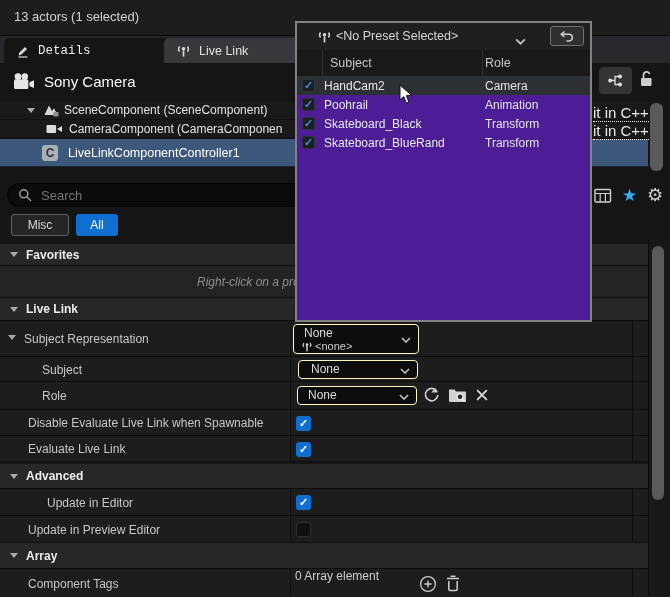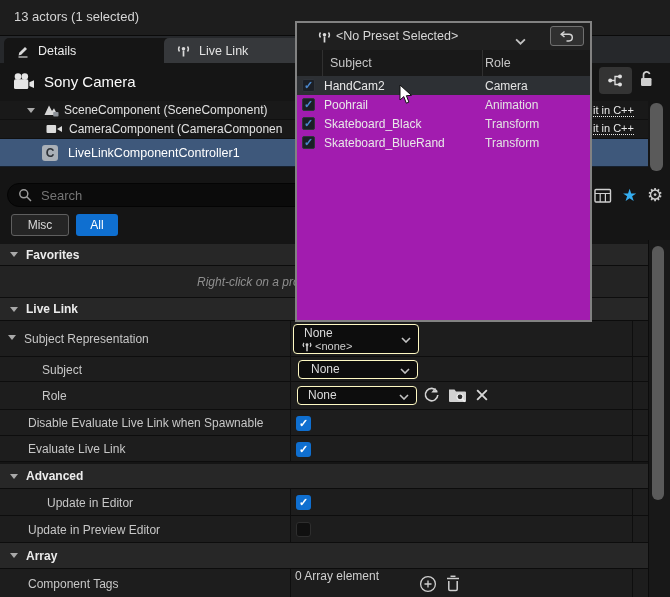--- a/index.html
+++ b/index.html
@@ -13,42 +13,42 @@
   .pcat{position:absolute;left:0;width:648px;background:#272727;border-bottom:1px solid #0c0c0c;box-sizing:border-box;display:flex;align-items:center;gap:8px;padding-left:10px;}
   .vsplit{position:absolute;left:290px;top:0;bottom:0;width:1px;background:#0e0e0e;}
   .vsplit2{position:absolute;left:632px;top:0;bottom:0;width:1px;background:#0e0e0e;}
   .dropdown{position:absolute;background:#0d0d0d;border:1px solid #fef9c3;border-radius:4px;box-sizing:border-box;color:#dcdcdc;}
   .dd-chev{position:absolute;right:7px;top:50%;transform:translateY(-50%);}
   .checkbox{position:absolute;width:15px;height:15px;border-radius:3px;box-sizing:border-box;
             display:flex;align-items:center;justify-content:center;font-size:11px;font-weight:bold;color:#fff;}
   .checkbox.on{background:#0f6fd0;}
   .checkbox.off{background:#101010;border:1px solid #2e2e2e;}
   .tree-row{position:absolute;left:0;width:648px;display:flex;align-items:center;border-bottom:1px solid #101010;box-sizing:border-box;}
-  .editcpp{position:absolute;color:#e8e8e8;border-bottom:1px dotted #e8e8e8;font-size:11px;cursor:pointer;}
+  .editcpp{position:absolute;color:#e8e8e8;border-bottom:1px dotted #e8e8e8;font-size:15px;cursor:pointer;}
   .scrollthumb{position:absolute;background:#5a5a5a;border-radius:6px;}
-  .popup{position:absolute;left:295px;top:21px;width:297px;height:301px;background:#a21caf;
+  .popup{position:absolute;left:295px;top:21px;width:297px;height:301px;background:#4c1d95;
          border:2px solid #828282;box-sizing:border-box;z-index:50;}
   .popup-row{position:absolute;left:0;width:293px;height:19px;display:flex;align-items:center;}
   .pcheck{width:13px;height:13px;background:#1b1f26;border:1px solid #30343a;border-radius:2px;margin-left:5px;
           display:flex;align-items:center;justify-content:center;color:#4a87cc;font-size:11px;font-weight:bold;box-sizing:border-box;}
   .pop-subject{margin-left:9px;color:#e9e9e9;font-size:12px;}
   .pop-role{position:absolute;left:188px;color:#e3e3e3;font-size:12px;}
   .iconbtn{display:flex;align-items:center;justify-content:center;}
 </style>
 </head>
 <body>
 
 <div class="screen">
 
   <div class="abs" style="left:0;top:0;width:670px;height:35px;background:#1d1d1d;border-bottom:1px solid #0a0a0a;">
     <span class="abs" style="left:14px;top:9px;color:#d4d4d4;font-size:13px;">13 actors (1 selected)</span>
   </div>
 
   <div class="abs" style="left:0;top:36px;width:670px;height:27px;background:#26282b;">
-    <div class="abs" style="left:4px;top:2px;width:189px;height:25px;background:#151515;border-radius:5px 5px 0 0;display:flex;align-items:center;">
+    <div class="abs" style="left:4px;top:2px;width:189px;height:25px;background:#151515;border-radius:5px 5px 0 0;display:flex;align-items:center;font-family:Liberation Mono, monospace;">
       <span class="iconbtn" style="margin-left:12px;">
         <svg width="14" height="14" viewBox="0 0 14 14">
             <path d="M3.2 8.8 L9 3 L11 5 L5.2 10.8 L2.6 11.4 Z" fill="#d9d9d9"></path>
             <path d="M2.5 13 h9" stroke="#d9d9d9" stroke-width="1.2"></path>
           </svg>
       </span>
       <span style="margin-left:8px;color:#ececec;font-size:12.5px;">Details</span>
       <span style="margin-left:auto;margin-right:12px;color:#b3b3b3;font-size:14px;">×</span>
     </div>
     <div class="abs" style="left:164px;top:2px;width:138px;height:25px;background:#36383b;border-radius:5px 5px 0 0;display:flex;align-items:center;">

